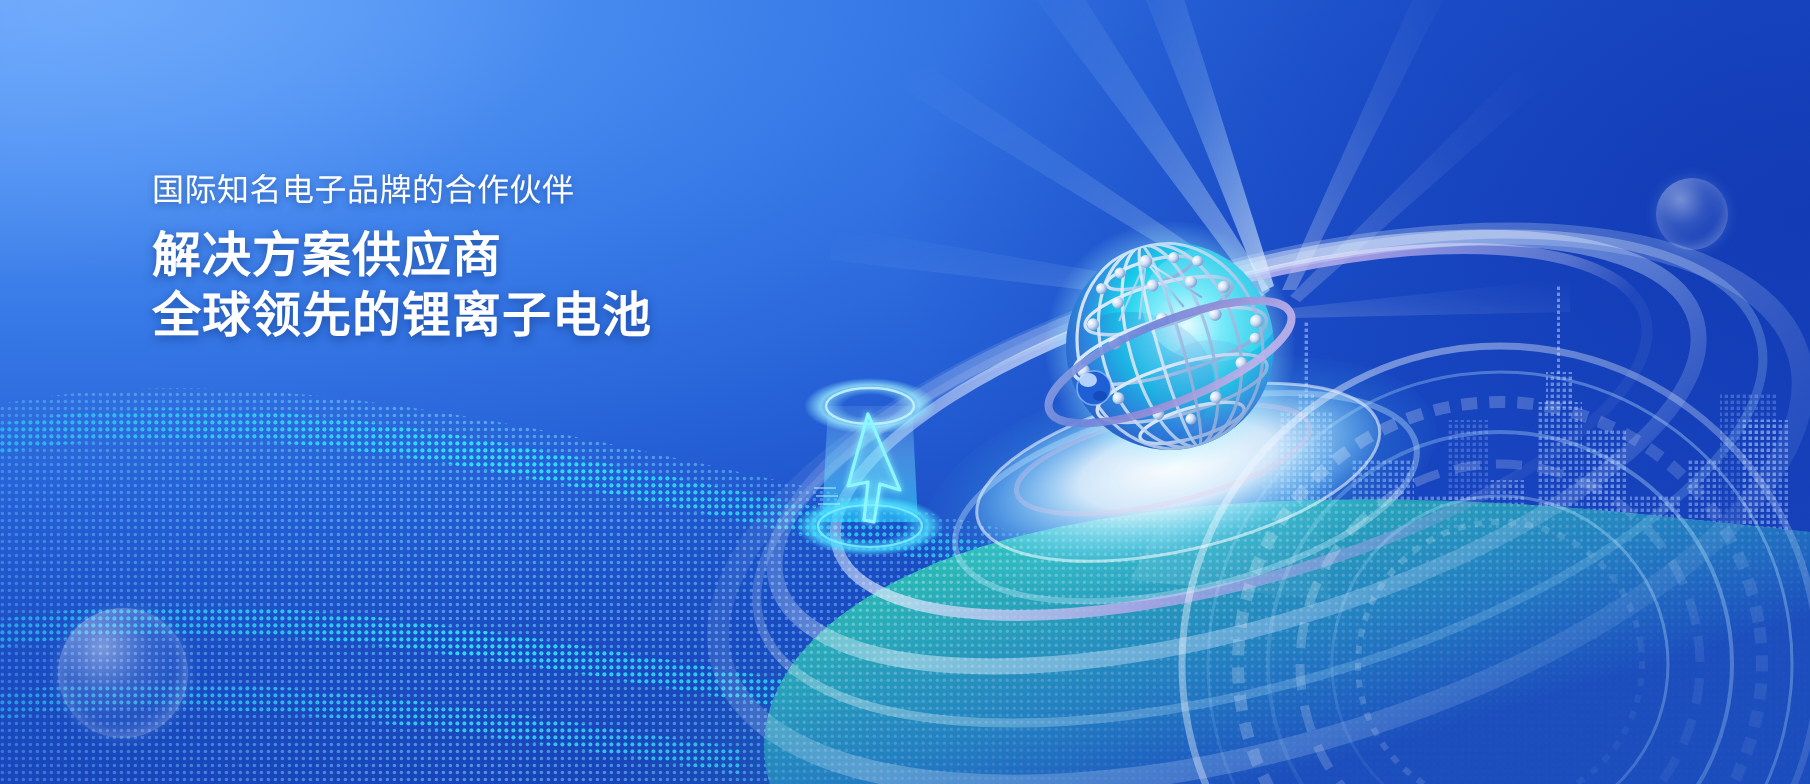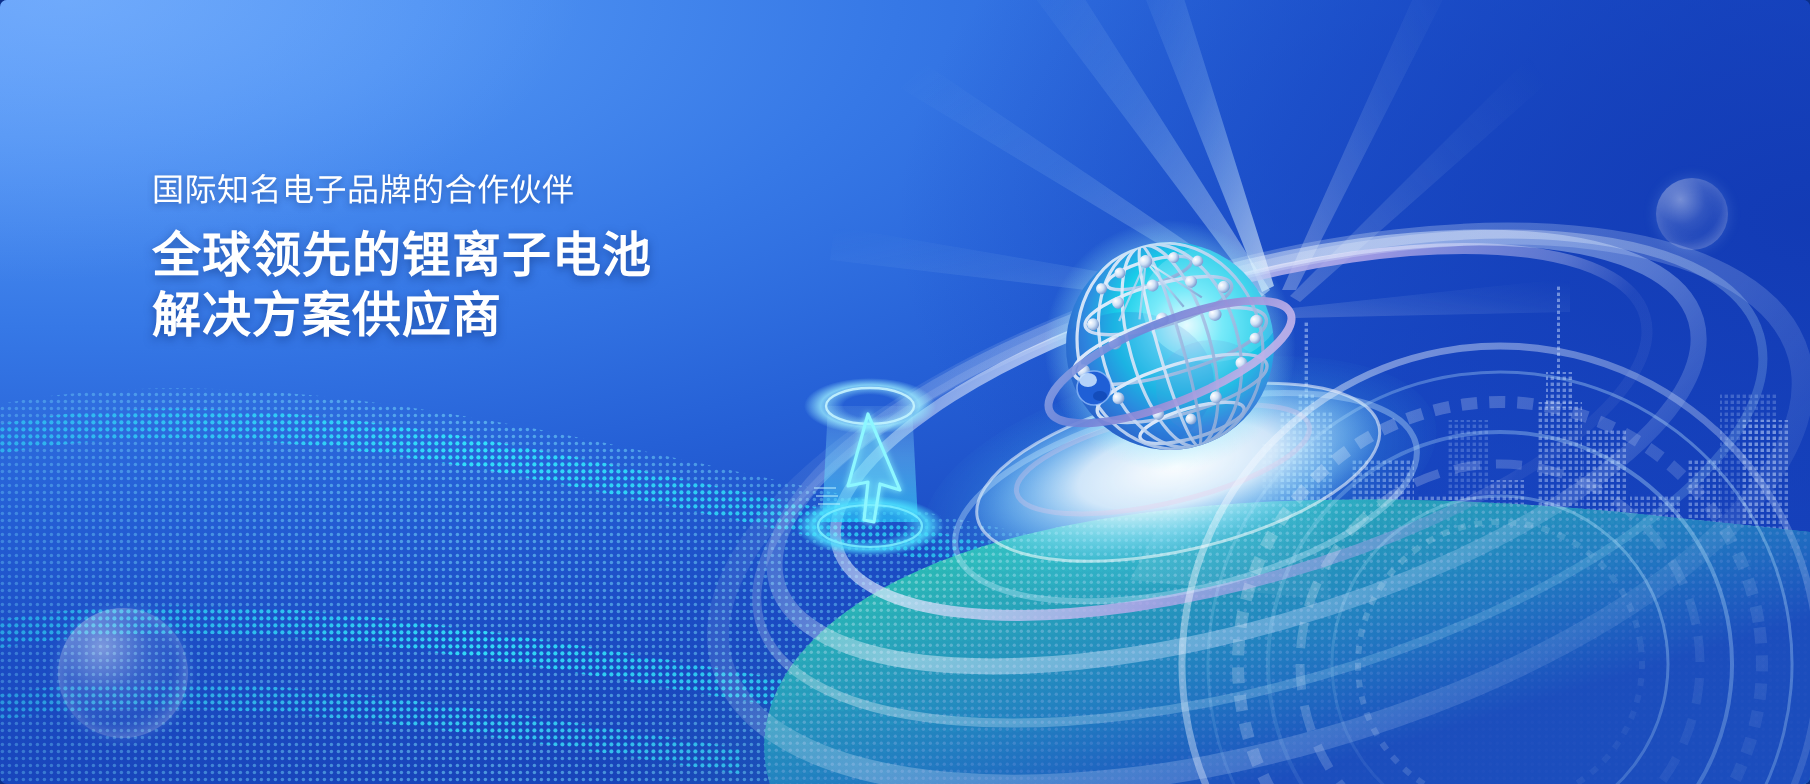--- a/index.html
+++ b/index.html
@@ -8,21 +8,20 @@
 
   #stage{
     position:relative;
     width:1810px;
     height:784px;
     overflow:hidden;
     font-family:"Liberation Sans","DejaVu Sans",sans-serif;
     
     background:
       radial-gradient(120% 110% at 4% 0%, #5fa3f8 0%, #4f93f3 16%, #3678e6 38%, #2560d6 58%, #1b4cc4 76%, #1741b6 100%);
-    border-radius: 7px;
   }
 
   
   .bg-layer{position:absolute;inset:0;pointer-events:none;}
 
   .wash-right{
     background:radial-gradient(70% 95% at 100% 28%, rgba(18,58,180,.95) 0%, rgba(20,64,190,.55) 42%, rgba(20,64,190,0) 72%);
   }
   .wash-tl{
     background:radial-gradient(48% 62% at 0% -6%, rgba(126,176,255,.62) 0%, rgba(126,176,255,0) 68%);
@@ -474,18 +473,18 @@
       <circle cx="380" cy="330" r="142" fill="none" stroke="url(#tr1)" stroke-width="6" opacity=".45" stroke-dasharray="8 9"></circle>
     </g>
   </svg>
 
   <div class="bubble" id="bubble-tr"></div>
   <div class="bubble" id="bubble-bl"></div>
 
   <div class="copy">
     <p class="eyebrow">国际知名电子品牌的合作伙伴</p>
     <h1 class="headline">
+      <span class="ln">解决方案供应商</span>
       <span class="ln">全球领先的锂离子电池</span>
-      <span class="ln">解决方案供应商</span>
     </h1>
   </div>
 
 </div>
 
 </body></html>

